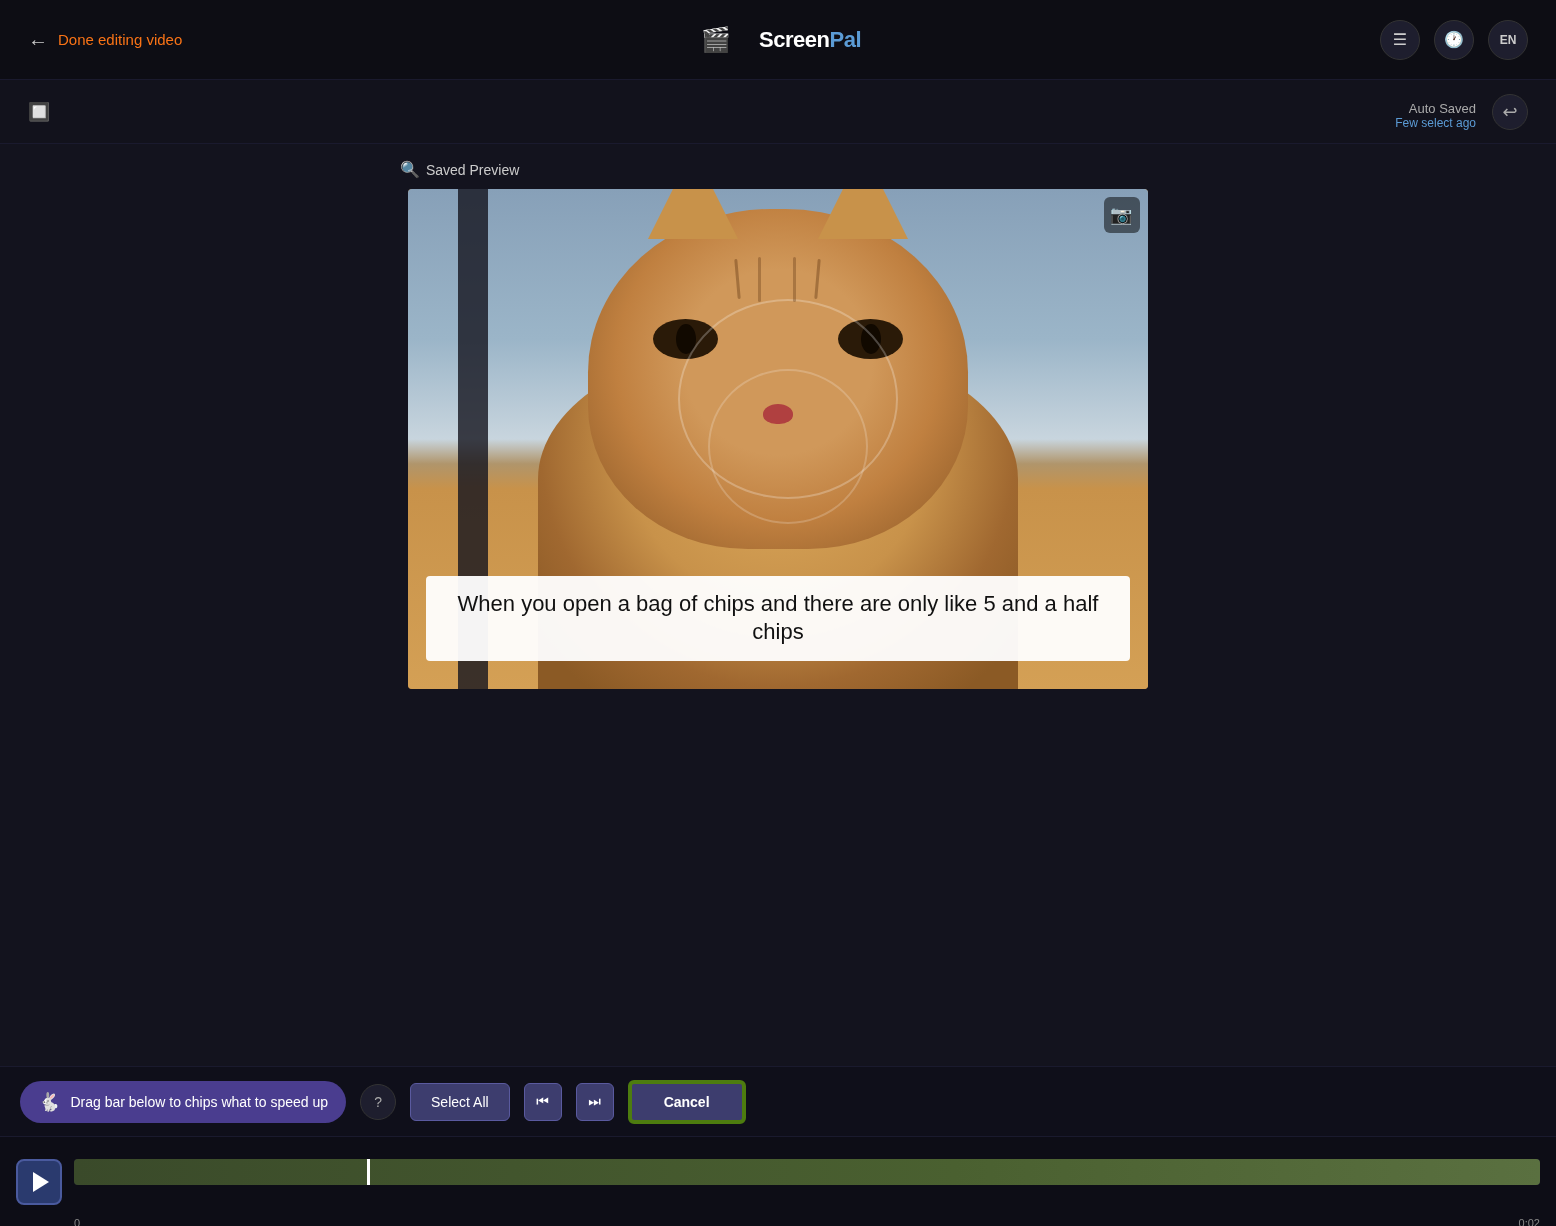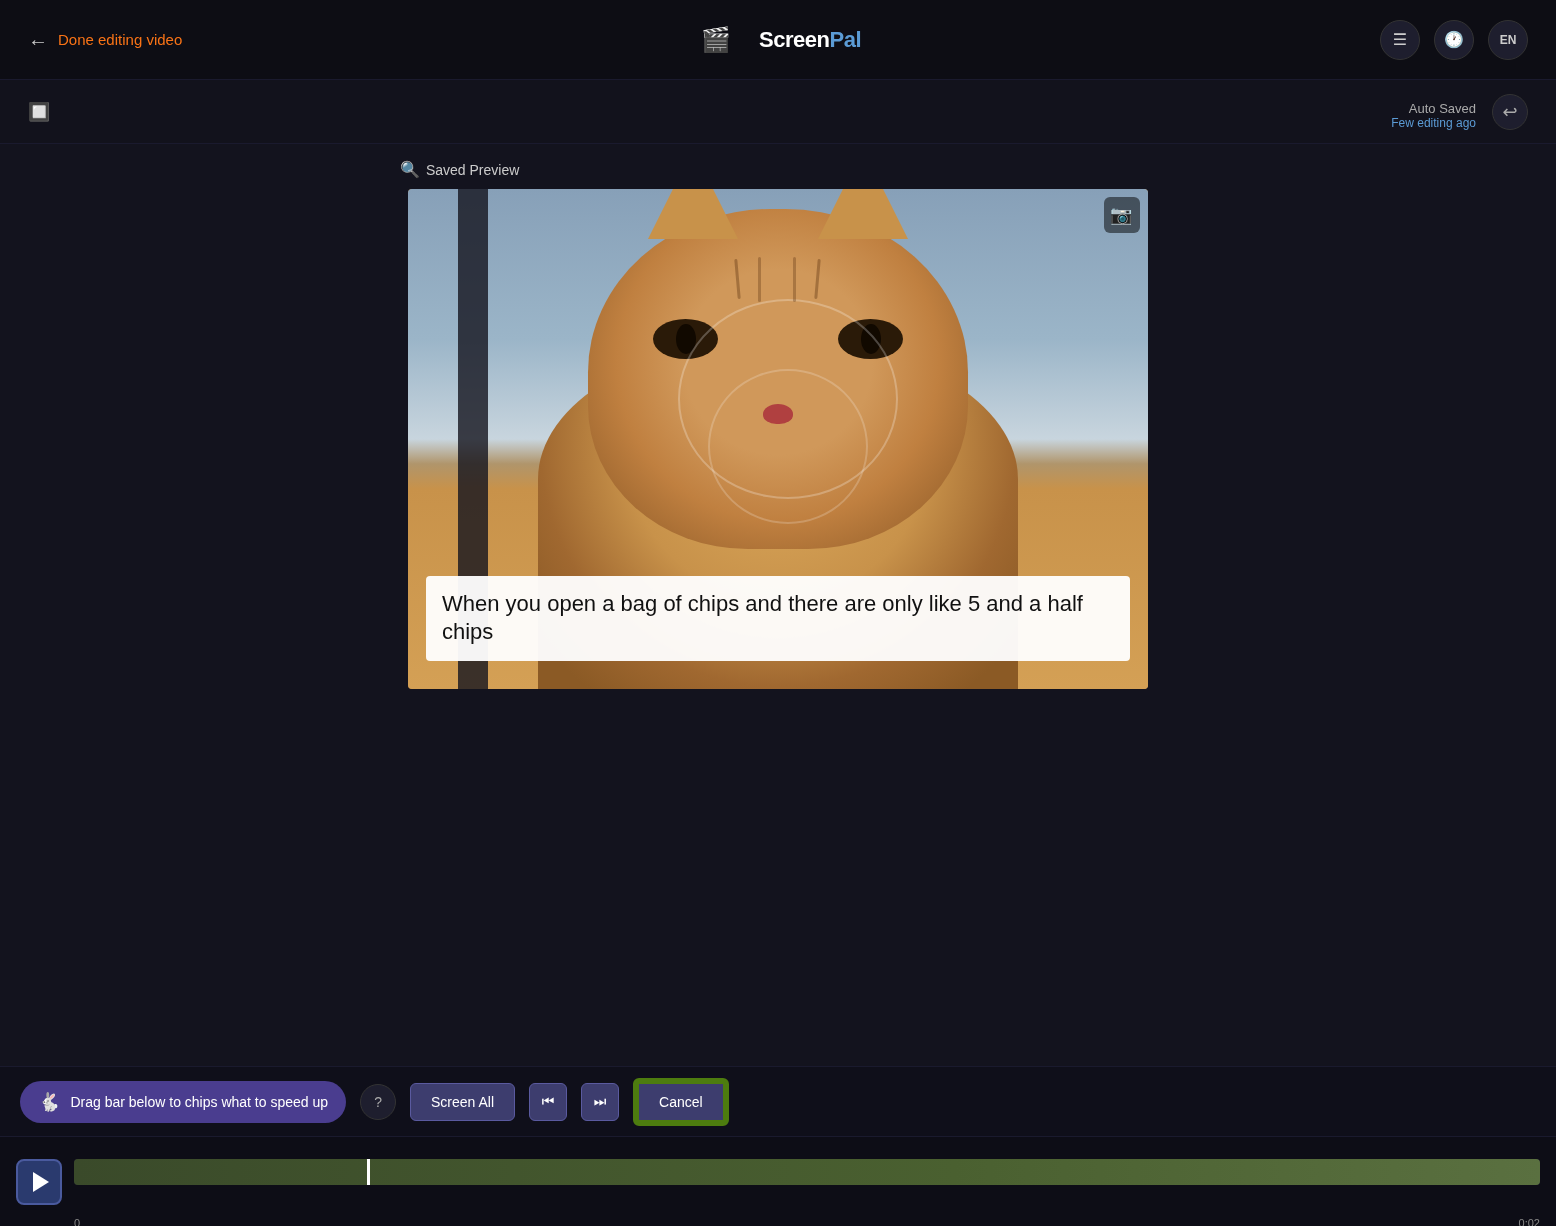--- a/index.html
+++ b/index.html
@@ -211,21 +211,21 @@
       position: absolute;
       bottom: 28px;
       left: 18px;
       right: 18px;
       background: rgba(255,255,255,0.95);
       border-radius: 4px;
       padding: 14px 16px;
       color: #111;
       font-size: 22px;
       font-weight: 500;
-      text-align: left;
+      text-align: center;
       line-height: 1.3;
     }
 
     
     .screenshot-btn {
       position: absolute;
       top: 8px;
       right: 8px;
       width: 36px;
       height: 36px;
@@ -303,26 +303,27 @@
       border-radius: 6px;
       display: flex;
       align-items: center;
       justify-content: center;
       color: #fff;
       font-size: 14px;
       cursor: pointer;
     }
     .cancel-btn {
       background: #3d3d6e;
-      border: 6px solid #4d7c0f;
+      border: 4px solid #4d7c0f;
       border-radius: 6px;
-      padding: 10px 20px;
+      padding: 10px 32px;
       color: #fff;
       font-size: 14px;
       cursor: pointer;
+      font-weight: bold;
     }
 
     
     .timeline-area {
       height: 90px;
       background: #0d0d16;
       display: flex;
       align-items: center;
       padding: 0 16px;
       gap: 12px;
@@ -430,21 +431,21 @@
   </div>
 </div>
 
 <div class="title-bar">
   <div class="title-left">
     <span class="title-edit-icon">🔲</span>
   </div>
   <div class="title-right">
     <div class="auto-saved">
       <div class="auto-saved-label">Auto Saved</div>
-      <div class="auto-saved-time">Few editing ago</div>
+      <div class="auto-saved-time">Few select ago</div>
     </div>
     <div class="undo-btn">
       <span>↩</span>
     </div>
   </div>
 </div>
 
 <div class="main-content">
   <div class="left-panel"></div>
 
@@ -506,21 +507,21 @@
 
 <div class="speedup-toolbar">
   <div class="speedup-hint">
     <span class="rabbit-icon">🐇</span>
     <span>Drag bar below to chips what to speed up</span>
   </div>
   <div class="help-btn">
     <span>?</span>
   </div>
   <button class="select-all-btn">
-    <span>Screen All</span>
+    <span>Select All</span>
   </button>
   <div class="nav-btn">
     <span>⏮</span>
   </div>
   <div class="nav-btn">
     <span>⏭</span>
   </div>
   <button class="cancel-btn">
     <span>Cancel</span>
   </button>

